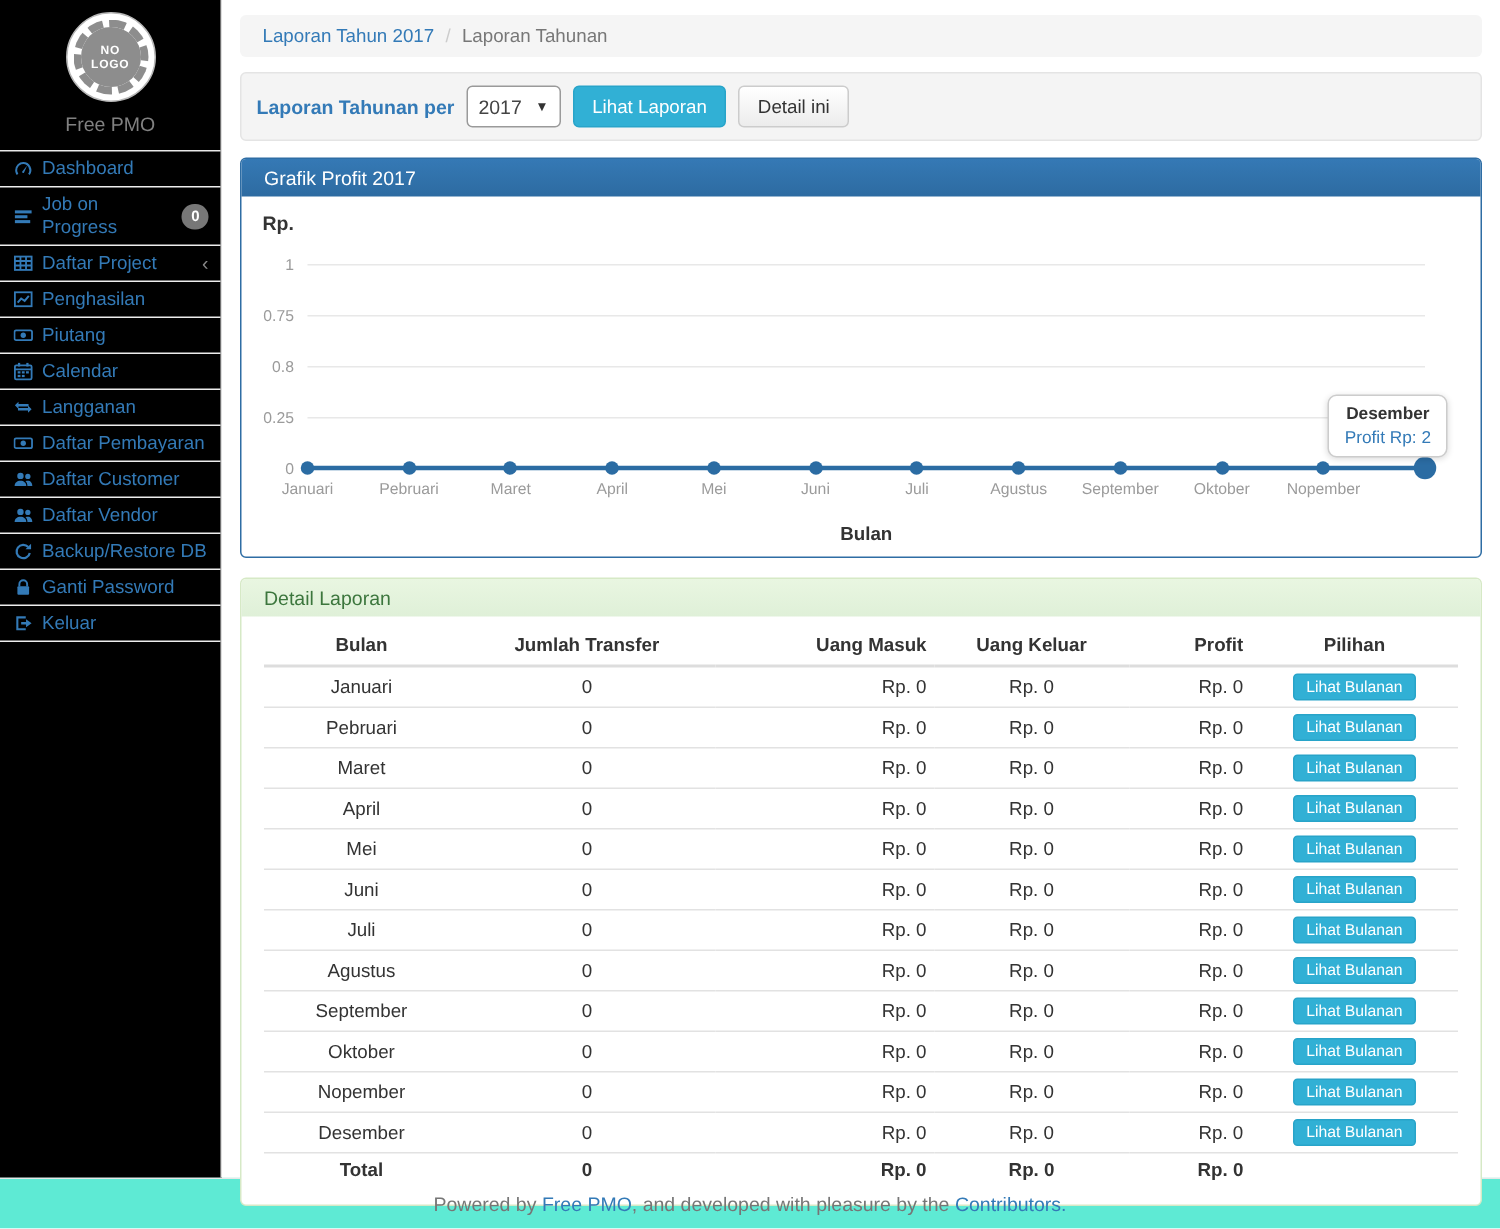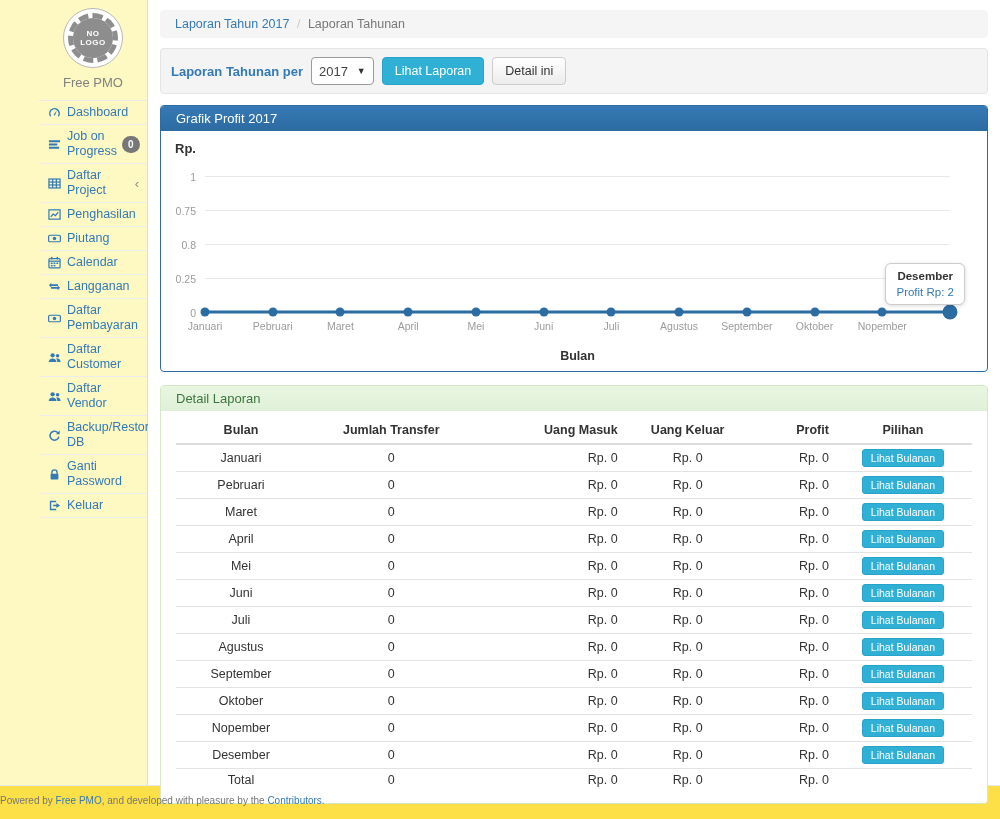--- a/index.html
+++ b/index.html
@@ -5,21 +5,21 @@
   * { box-sizing: border-box; margin: 0; padding: 0; }
   html,body { width:1000px; height:819px; }
   body {
     font-family: "Liberation Sans", "DejaVu Sans", sans-serif;
     font-size: 13px; color:#333; background:#fff; overflow:hidden;
   }
   a { text-decoration:none; cursor:pointer; }
   .app { display:flex; height:785px; }
 
   
-  .sidebar { width:148px; min-width:148px; background:#fef9c3; border-right:1px solid #ddd;padding-left:39px; }
+  .sidebar { width:148px; min-width:148px; background:#000000; border-right:1px solid #ddd; }
   .logo-area { text-align:center; padding:8px 0 10px; border-bottom:1px solid #e9e9e9; }
   .seal-outer { width:60px; height:60px; margin:0 auto; border:1px solid #b7b7b7; border-radius:50%;
     display:flex; align-items:center; justify-content:center; background:#fff; }
   .seal { width:50px; height:50px; border-radius:50%; border:5px dashed #8d8d8d; background:#8d8d8d content-box;
     display:flex; align-items:center; justify-content:center; }
   .seal-text { color:#fff; font-size:8px; font-weight:bold; line-height:9px; text-align:center; letter-spacing:.5px; }
   .brand { margin-top:7px; color:#818181; font-size:13px; }
   .menu { display:block; }
   .menu-item { display:flex; align-items:center; gap:5px; padding:4px 8px; border-bottom:1px solid #ededed;
     color:#337ab7; font-size:12.5px; line-height:15px; cursor:pointer; }
@@ -79,24 +79,24 @@
   th { padding:6px 5px; border-bottom:2px solid #ddd; font-weight:bold; }
   td { padding:4px 5px; border-top:1px solid #e2e2e2; }
   tbody tr:first-child td { border-top:none; }
   .col-bulan { width:16%; text-align:center; }
   .col-jumlah { width:21%; text-align:center; }
   .col-masuk { width:18%; text-align:right; }
   .col-keluar { width:16%; text-align:center; }
   .col-profit { width:10%; text-align:right; }
   .col-pilihan { width:17%; text-align:center; }
   .btn-xs { height:auto; padding:2px 8px; font-size:10.5px; border-radius:3px; }
-  .total-row td { font-weight:normal; }
-
-  footer { height:34px; background:#fde047; border-top:1px solid #e7e7e7; 
-    padding-top:9px; font-size:10px; color:#767676; }
+  .total-row td { font-weight:bold; }
+
+  footer { height:34px; background:#5eead4; border-top:1px solid #e7e7e7; text-align:center;
+    padding-top:9px; font-size:13px; color:#767676; }
   footer a { color:#337ab7; }
 </style>
 </head>
 <body>
 
 <div class="app">
 
   <aside class="sidebar">
     <div class="logo-area">
       <div class="seal-outer">

